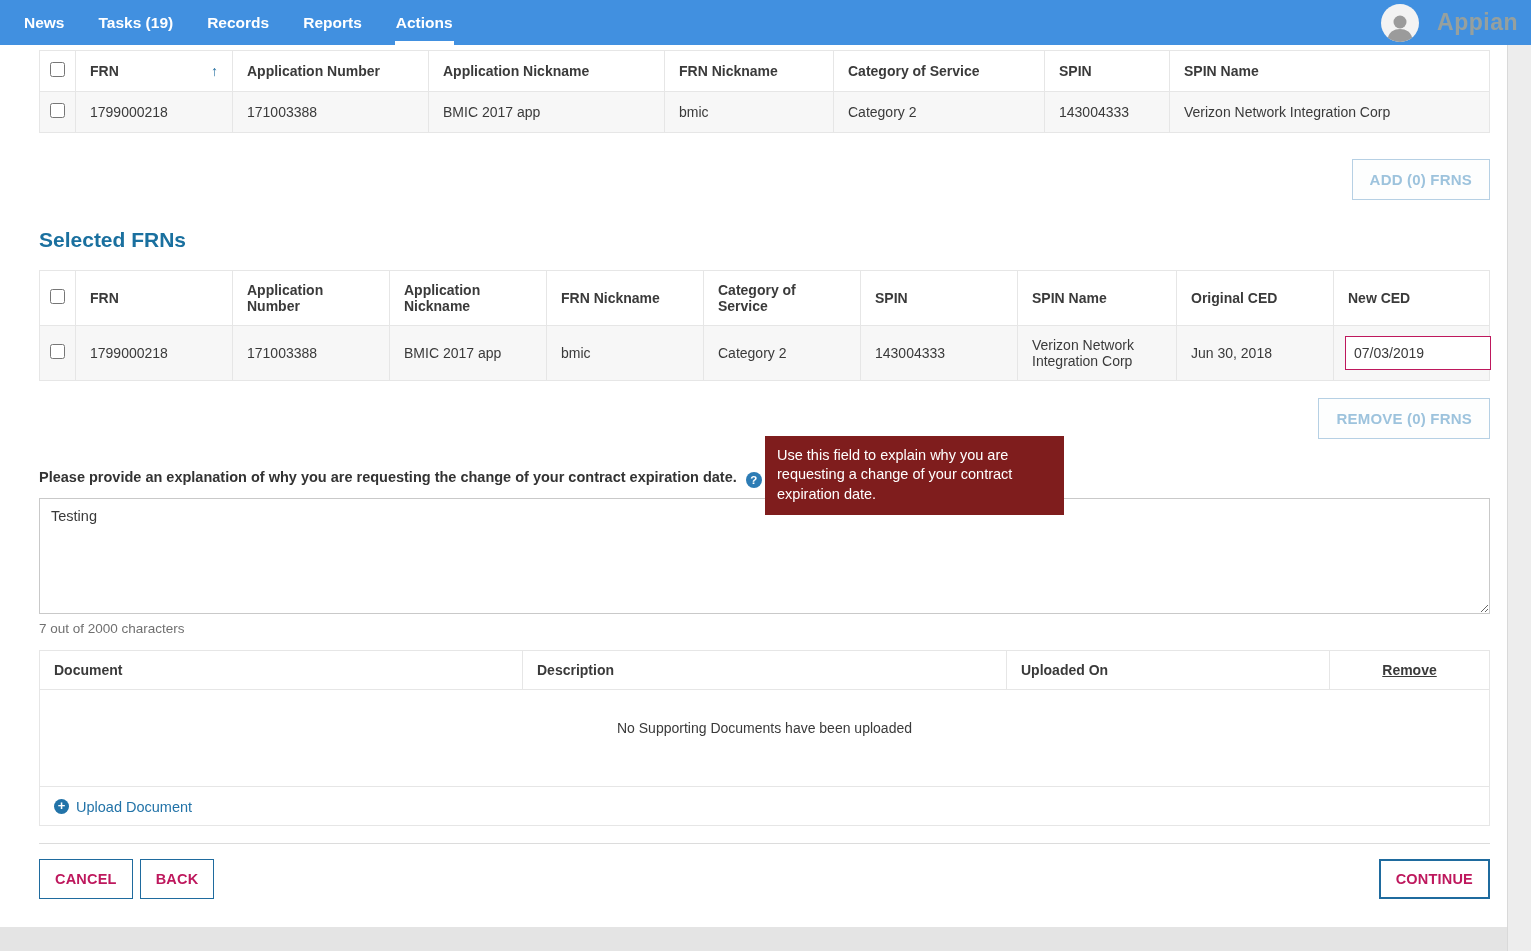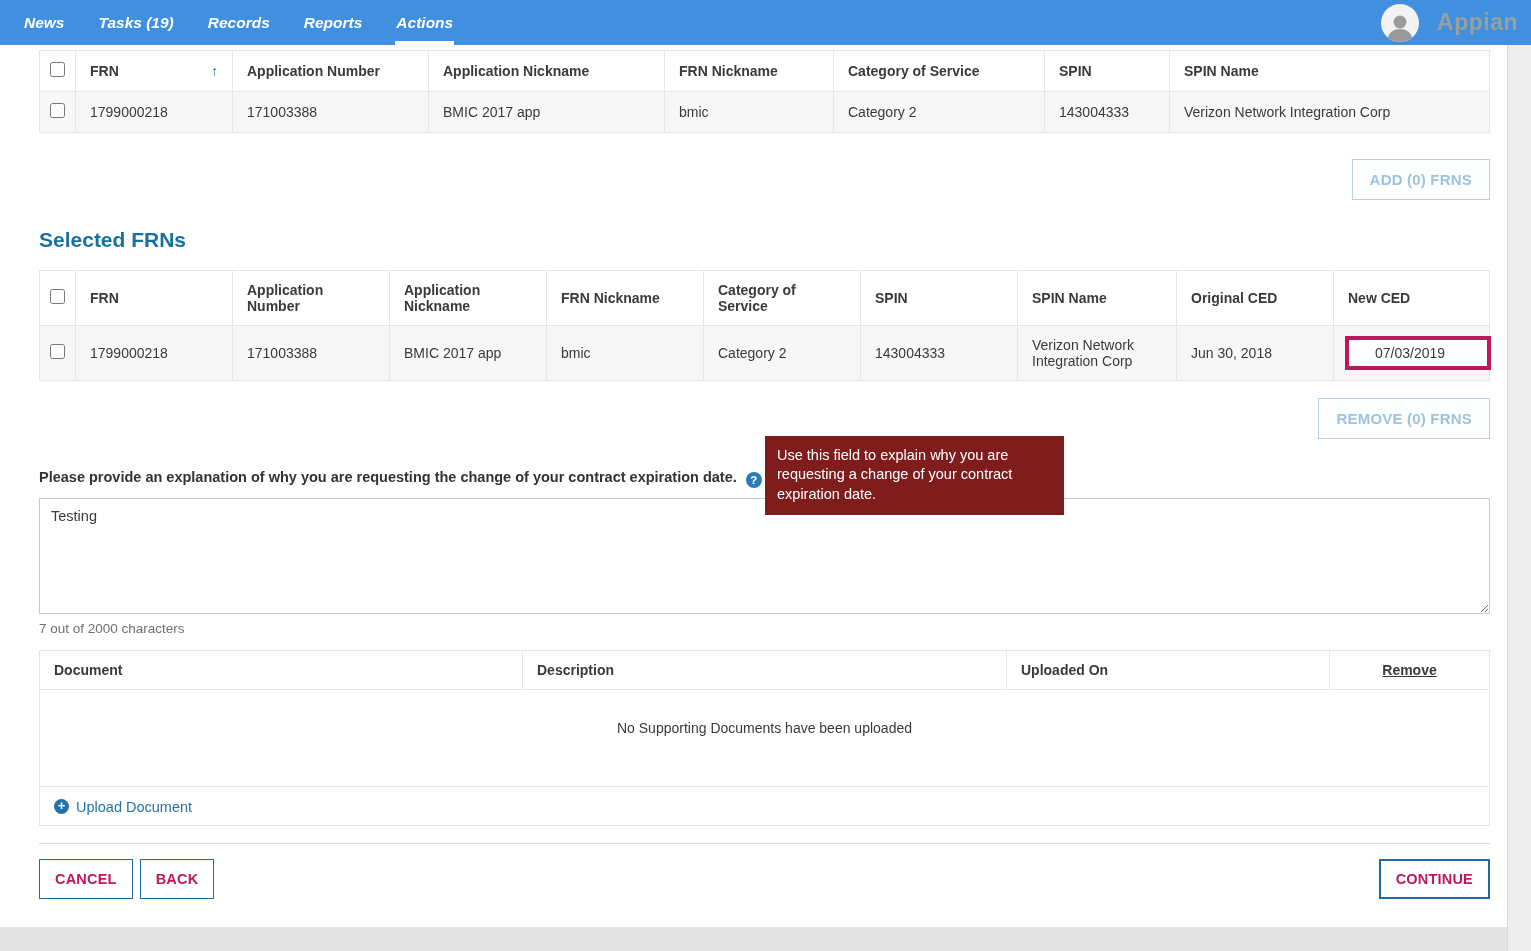--- a/index.html
+++ b/index.html
@@ -12,21 +12,21 @@
   .page { position:relative; width:1531px; height:951px; background:#e4e4e4; overflow:hidden; }
 
   
   .navbar {
     height:45px; background:#4190e0; display:flex; align-items:stretch;
     padding-left:23px; position:relative; z-index:5;
   }
   .nav-item {
     color:#fff; font-size:15.5px; font-weight:700; display:flex; align-items:center;
     margin-right:32px; cursor:pointer; border-bottom:4px solid transparent;
-    border-top:4px solid transparent; padding:0 1px;font-style:italic;
+    border-top:4px solid transparent; padding:0 1px;
   }
   .nav-item.active { border-bottom-color:#ffffff; }
   .nav-right { margin-left:auto; display:flex; align-items:center; padding-right:13px; }
   .avatar {
     width:38px; height:38px; border-radius:50%; background:#f3f3f3; overflow:hidden;
     display:flex; align-items:flex-end; justify-content:center; margin-right:18px; cursor:pointer;
   }
   .brand { color:#96a09e; font-size:23px; font-weight:700; letter-spacing:0.5px; }
 
   
@@ -67,22 +67,22 @@
     color:#fff; font-size:11.5px; font-weight:700; text-align:center; line-height:16px;
     margin-left:5px; vertical-align:-2px; cursor:pointer;
   }
   textarea.explain {
     width:100%; height:116px; border:1px solid #c9c9c9; padding:9px 11px;
     font-family:inherit; font-size:14.5px; color:#3a3a3a; resize:both; display:block; background:#fff;
   }
   .char-counter { color:#707070; font-size:13.5px; margin:7px 0 14px 0; }
 
   .date-input {
-    width:146px; height:34px; border:4px solid #be185d; background:#fff;
-    font-family:inherit; font-size:14px; color:#3a3a3a; padding:0 26px;
+    width:146px; height:34px; border:1px solid #be185d; background:#fff;
+    font-family:inherit; font-size:14px; color:#3a3a3a; padding:0 8px;
   }
 
   
   .tooltip {
     position:absolute; left:765px; top:436px; width:299px;
     background:#7f1d1d; color:#fff; font-size:14.5px; line-height:1.34;
     padding:10px 12px 11px 12px; z-index:10;
   }
 
   

